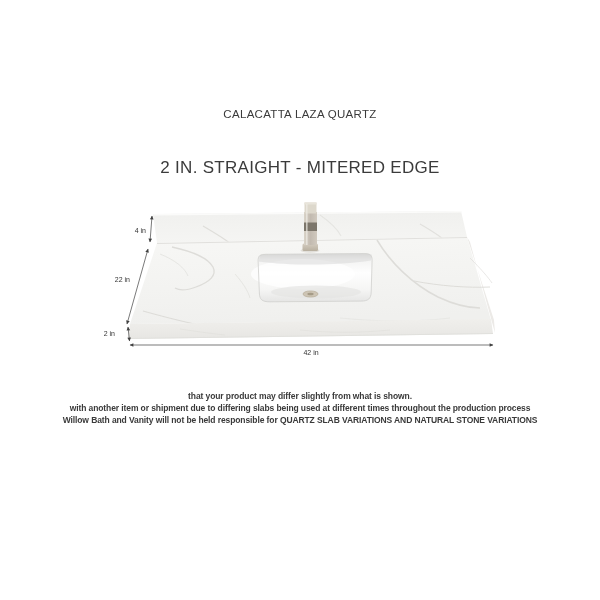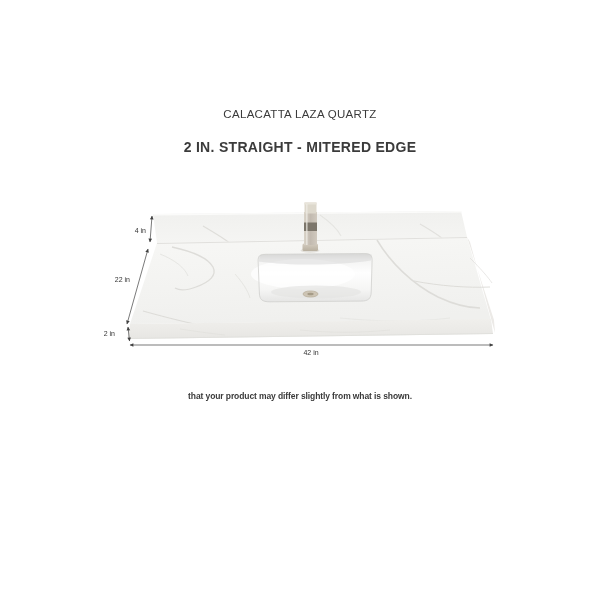--- a/index.html
+++ b/index.html
@@ -5,22 +5,22 @@
   html,body { margin:0; padding:0; background:#fff; }
   .page {
     position:relative; width:556px; height:600px; background:#ffffff;
     font-family:"Liberation Sans", sans-serif; overflow:hidden;
   }
   .title {
     position:absolute; top:108px; left:0; width:600px; text-align:center;
     font-size:11.5px; letter-spacing:.3px; color:#3b3b3b; font-weight:normal;
   }
   .subtitle {
-    position:absolute; top:139px; left:0; width:600px; text-align:center;
-    font-size:14px; letter-spacing:.3px; color:#3b3b3b; font-weight:bold;
+    position:absolute; top:158px; left:0; width:600px; text-align:center;
+    font-size:17px; letter-spacing:.3px; color:#3b3b3b; font-weight:normal;
   }
   .diagram-svg { position:absolute; top:0; left:0; }
   .dim-label {
     position:absolute; font-size:7px; color:#333; line-height:8px; white-space:nowrap;
   }
   .dim-backsplash { left:126px; top:227px; width:20px; text-align:right; }
   .dim-depth     { left:102px; top:276px; width:28px; text-align:right; }
   .dim-thickness { left:97px;  top:330px; width:18px; text-align:right; }
   .dim-width     { left:281px; top:349px; width:60px; text-align:center; }
   .disclaimer {
@@ -142,15 +142,17 @@
     </g>
   </svg>
 
   <span class="dim-label dim-backsplash">4 in</span>
   <span class="dim-label dim-depth">22 in</span>
   <span class="dim-label dim-thickness">2 in</span>
   <span class="dim-label dim-width">42 in</span>
 
   <div class="disclaimer">
     <div>that your product may differ slightly from what is shown.</div>
+    <div>with another item or shipment due to differing slabs being used at different times throughout the production process</div>
+    <div>Willow Bath and Vanity will not be held responsible for QUARTZ SLAB VARIATIONS AND NATURAL STONE VARIATIONS</div>
   </div>
 
 </div>
 
 </body></html>

